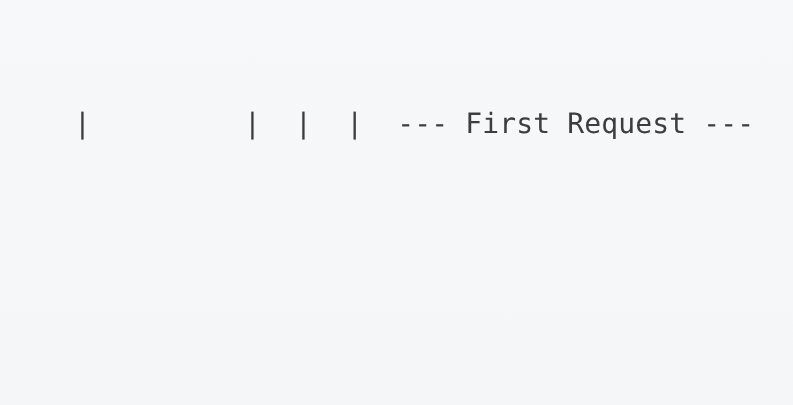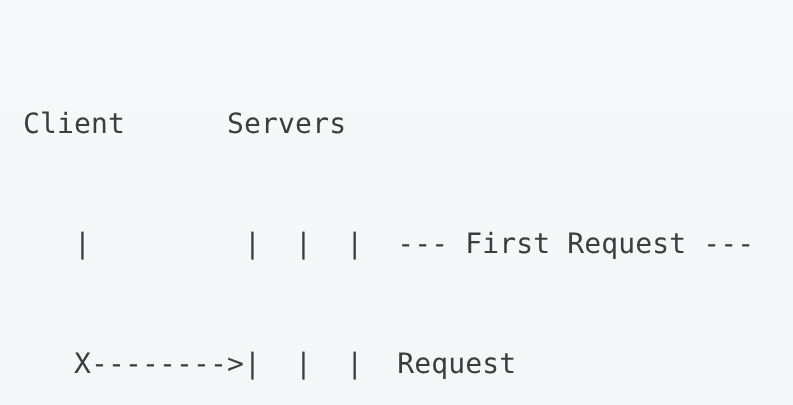--- a/index.html
+++ b/index.html
@@ -30,23 +30,21 @@
   }
   .ascii-line {
     height: 40px;
   }
 </style>
 </head>
 <body>
 
 <div class="screen">
   <div class="ascii-diagram">
-    <div class="ascii-line">Client      Servers</div>
     <div class="ascii-line">   |         |  |  |  --- First Request ---</div>
-    <div class="ascii-line">   X--------&gt;|  |  |  Request</div>
     
     
     
     
     
     
   </div>
 </div>
 
 </body></html>

